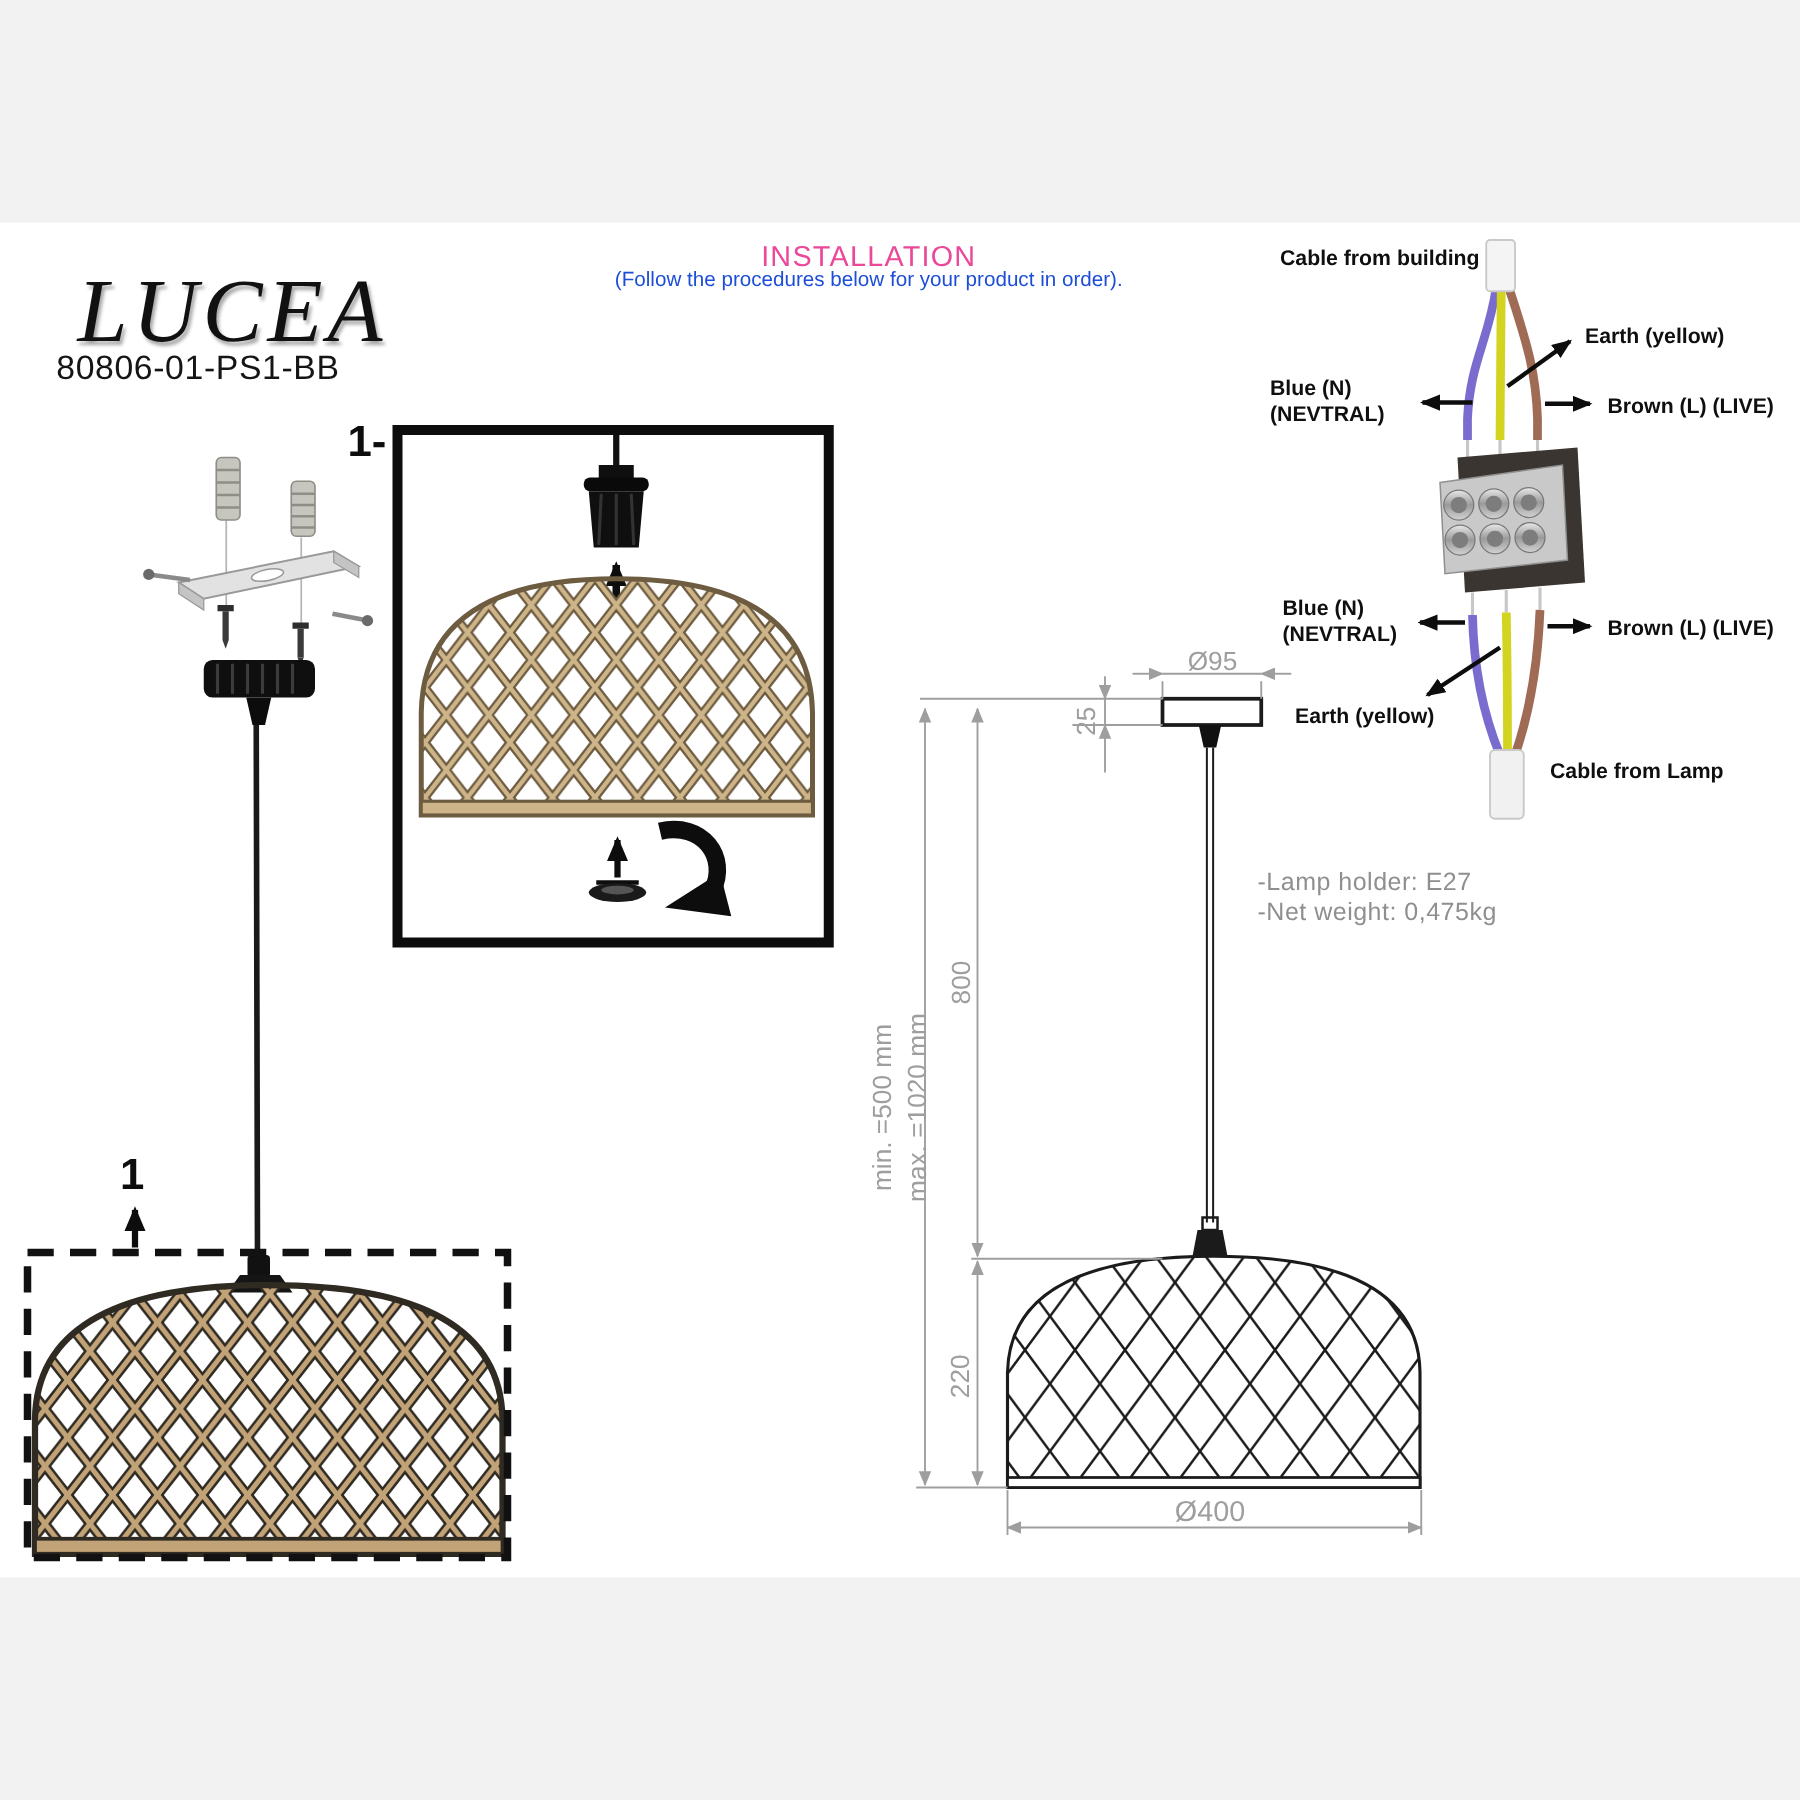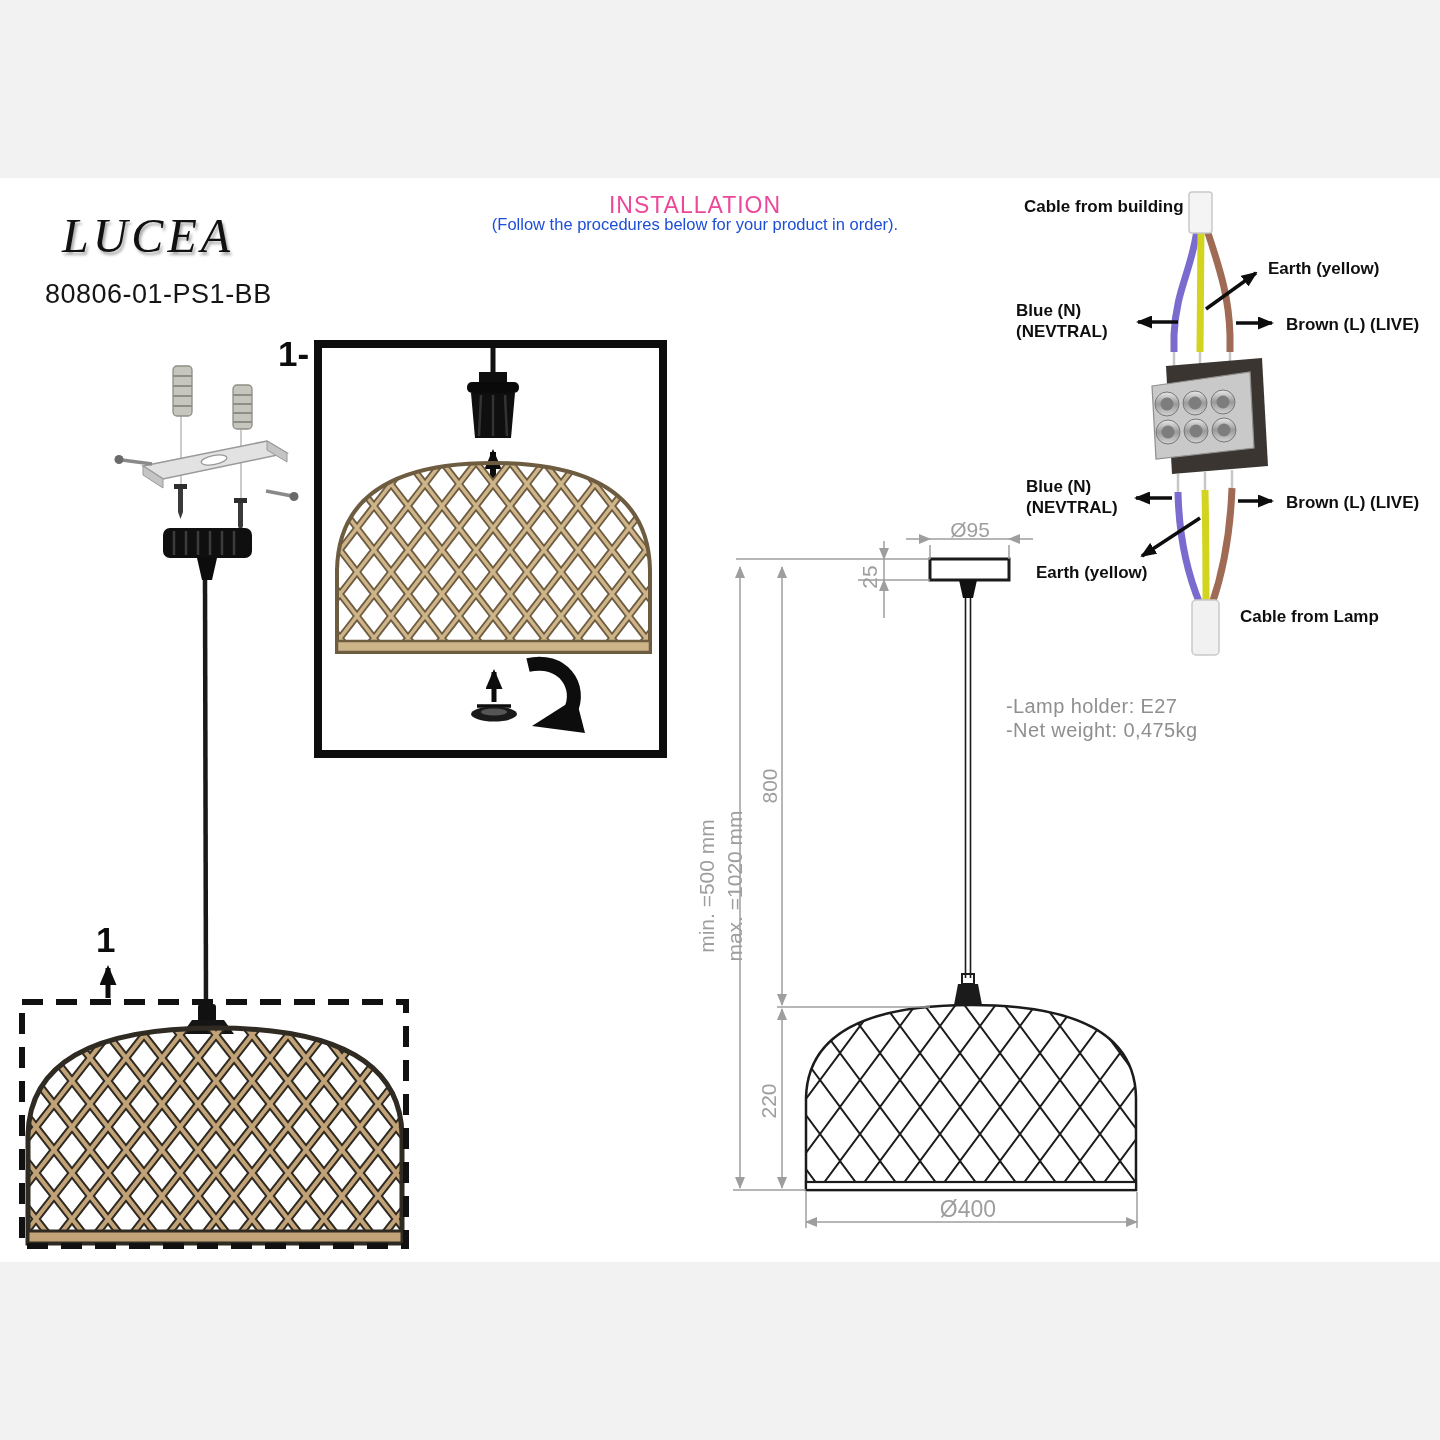--- a/index.html
+++ b/index.html
@@ -4,21 +4,21 @@
 <style>
   html,body{margin:0;padding:0;background:#e6e6e6;}
   .page{position:relative;width:1440px;height:1440px;background:#ffffff;overflow:hidden;
         font-family:"Liberation Sans",sans-serif;}
   .band{position:absolute;left:0;width:1440px;background:#f2f2f2;}
   .band.top{top:0;height:178px;}
   .band.bottom{top:1262px;height:178px;}
   .abs{position:absolute;}
   .title{font-size:23px;color:#ec4899;letter-spacing:1px;text-align:center;}
   .subtitle{font-size:16.5px;color:#1d4ed8;text-align:center;}
-  .brand{font-family:"Liberation Serif",serif;font-style:italic;font-size:48px;color:#111;
+  .brand{font-family:"Liberation Serif",serif;font-style:italic;font-size:72px;color:#111;
          letter-spacing:4px;text-shadow:2px 3px 3px rgba(0,0,0,0.35);}
   .model{font-size:27px;color:#151515;letter-spacing:0.5px;}
   .steplbl{font-size:35px;font-weight:bold;color:#0d0d0d;font-family:"Liberation Sans",sans-serif;}
   .spec{font-size:20px;color:#8f8f8f;letter-spacing:0.4px;line-height:1.2;}
   .dim{font-size:21px;color:#9e9e9e;text-align:center;}
   .dim.big{font-size:23px;}
   .rot{transform:rotate(-90deg);transform-origin:center center;}
   .wlabel{font-size:17px;font-weight:bold;color:#0f0f0f;line-height:1.25;white-space:nowrap;}
   svg{display:block;}
 </style>

